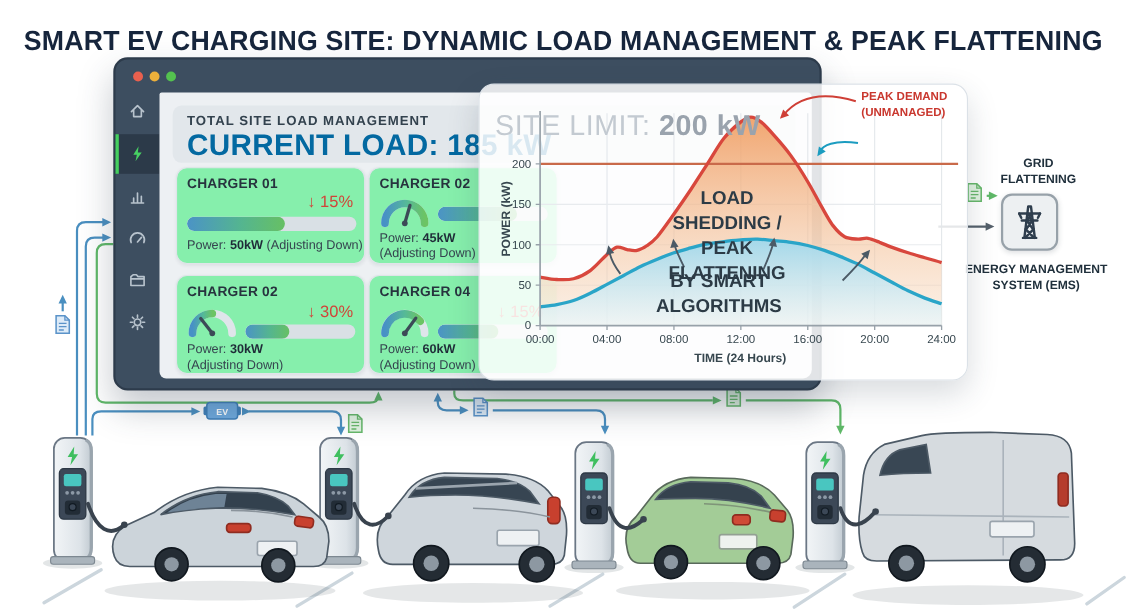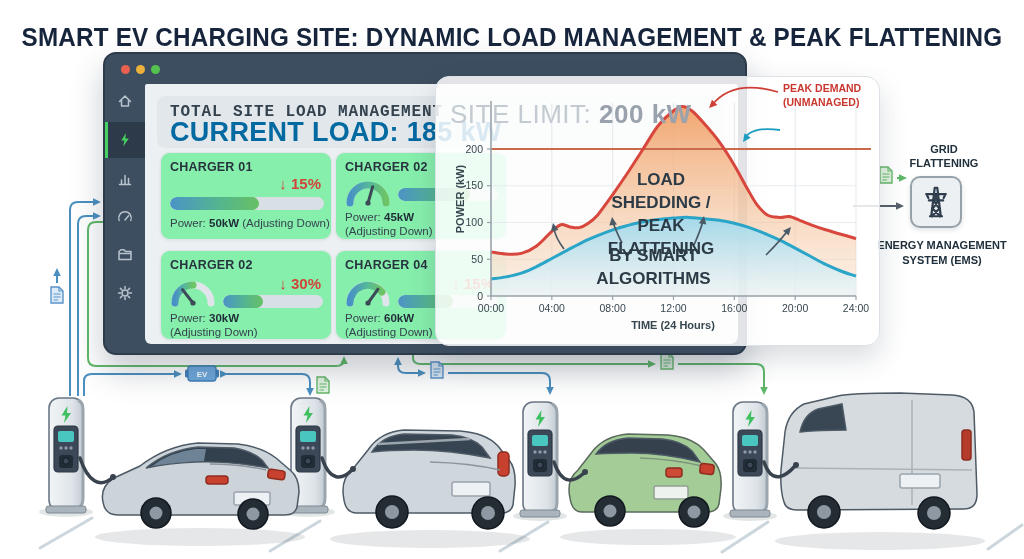--- a/index.html
+++ b/index.html
@@ -23,31 +23,31 @@
   #dot-close{left:16px;background:#e9604e;}
   #dot-min{left:31px;background:#ecb03b;}
   #dot-max{left:46px;background:#54c24f;}
   #sidebar{position:absolute;left:0;top:30px;bottom:0;width:40px;}
   .side-item{width:40px;height:34px;display:flex;align-items:center;justify-content:center;position:relative;margin-bottom:4px;}
   .side-item.active{background:#2c3a49;height:36px;}
   .side-item.active::before{content:"";position:absolute;left:0;top:0;bottom:0;width:3px;background:#45d05f;}
   #content{position:absolute;left:40px;top:30px;right:7px;bottom:9px;background:#edf0f3;
     border-radius:2px 4px 8px 6px;overflow:hidden;}
   #header-card{position:absolute;left:12px;top:12px;width:566px;height:52px;background:#e2e7eb;border-radius:8px;}
-  #header-sub{position:absolute;left:13px;top:7px;font-size:16px;font-weight:700;color:#33424e;letter-spacing:.9px;font-family:Liberation Mono, monospace;}
+  #header-sub{position:absolute;left:13px;top:7px;font-size:12px;font-weight:700;color:#33424e;letter-spacing:.9px;}
   #header-load{position:absolute;left:13px;top:21px;font-size:27px;font-weight:700;color:#0369a1;letter-spacing:.3px;}
 
   .card{position:absolute;width:172px;background:#86efac;border:1px solid #dfe5e9;border-radius:10px;
     box-shadow:0 1px 3px rgba(30,45,60,.07);box-sizing:border-box;}
   #card-1{left:15px;top:68px;height:88px;}
   #card-2{left:190px;top:68px;height:88px;}
   #card-3{left:15px;top:166px;height:90px;}
   #card-4{left:190px;top:166px;height:90px;}
   .card-title{position:absolute;left:9px;top:7px;font-size:12.5px;font-weight:700;color:#27333e;letter-spacing:.2px;}
-  .badge{position:absolute;font-size:15px;font-weight:700;color:#d04539;}
+  .badge{position:absolute;font-size:15px;font-weight:400;color:#d04539;}
   .bar{position:absolute;height:13px;background:#d9e0e5;border-radius:7px;overflow:hidden;}
   .bar-fill{height:100%;border-radius:7px;background:linear-gradient(90deg,#4b93c6,#54b590 55%,#67c064);}
   .power{position:absolute;font-size:11.5px;color:#35444f;line-height:1.25;}
   .power b{color:#1f2c38;text-align:right;}
   .gauge{position:absolute;left:8px;}
 
   
   #chart-card{position:absolute;left:435px;top:76px;width:443px;height:268px;
     background:rgba(255,255,255,.85);border:1px solid #dbe1e7;border-radius:14px;
     box-shadow:0 12px 28px rgba(44,62,80,.18);z-index:3;}

